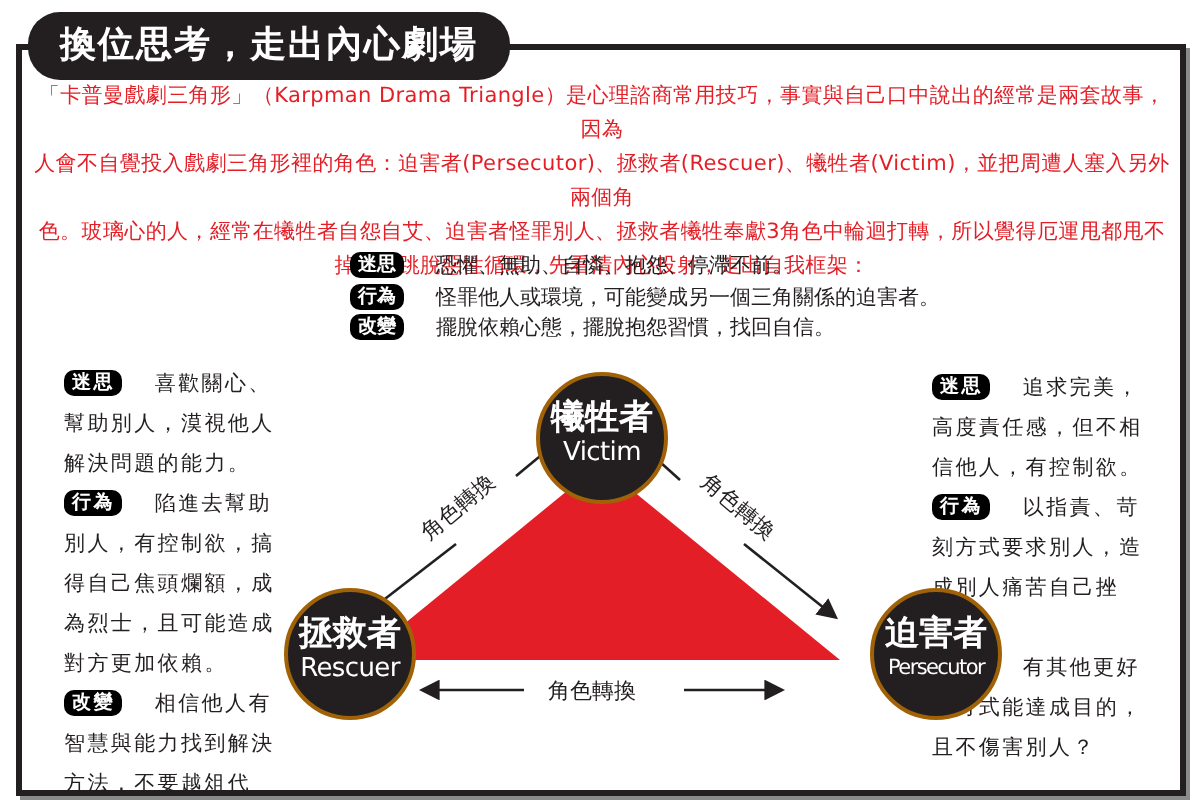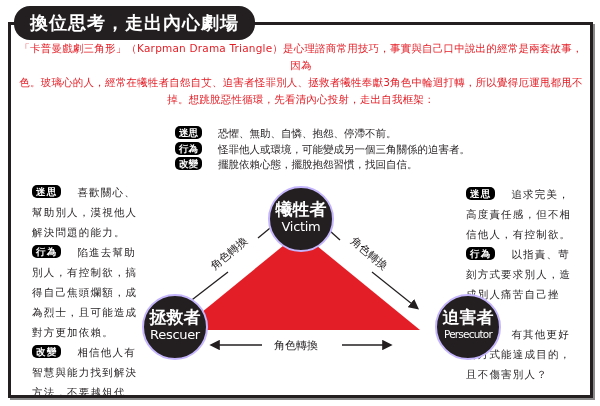--- a/index.html
+++ b/index.html
@@ -15,35 +15,36 @@
     .tag { display: inline-block; background: #000000; color: #fff; border-radius: 5px;
            font-size: 9.5px; font-weight: bold; padding: 0 4px; line-height: 13px;
            margin-right: 16px; vertical-align: 1px; text-align: right; }
     .victim-notes { position: absolute; left: 175px; top: 126px; font-size: 10.5px; line-height: 15.5px; }
     .victim-notes div { white-space: nowrap; }
     .side { position: absolute; font-size: 10.5px; line-height: 20px; letter-spacing: 1.2px; }
     .side.left { left: 32px; top: 182px; width: 110px; }
     .side.right { left: 466px; top: 184px; width: 112px; }
     .circle { position: absolute; width: 62px; height: 62px; border-radius: 50%;
               background: #231f20; color: #fff; text-align: center;
-              border: 2px solid #c4b5fd; }
+              border: 2px solid #a16207; }
     .circle .zh { font-size: 17px; line-height: 20px; margin-top: 11px; font-weight: bold; }
     .circle .en { font-size: 13px; line-height: 15px; letter-spacing: -0.3px; }
     .circle .en.small { font-size: 10.5px; letter-spacing: -0.8px; }
     svg.tri { position: absolute; left: 0; top: 0; }
     .swap { position: absolute; font-size: 11px; background: #fff; padding: 0 2px; white-space: nowrap; }
   </style>
 </head>
 <body>
 
 <div class="frame"></div>
 <div class="title-pill">換位思考，走出內心劇場</div>
 
 <div class="intro">
   <div>「卡普曼戲劇三角形」（Karpman Drama Triangle）是心理諮商常用技巧，事實與自己口中說出的經常是兩套故事，因為</div>
+  <div>人會不自覺投入戲劇三角形裡的角色：迫害者(Persecutor)、拯救者(Rescuer)、犧牲者(Victim)，並把周遭人塞入另外兩個角</div>
   <div>色。玻璃心的人，經常在犧牲者自怨自艾、迫害者怪罪別人、拯救者犧牲奉獻3角色中輪迴打轉，所以覺得厄運甩都甩不</div>
   <div>掉。想跳脫惡性循環，先看清內心投射，走出自我框架：</div>
 </div>
 
 <div class="victim-notes">
   <div><span class="tag">迷思</span><span>恐懼、無助、自憐、抱怨、停滯不前。</span></div>
   <div><span class="tag">行為</span><span>怪罪他人或環境，可能變成另一個三角關係的迫害者。</span></div>
   <div><span class="tag">改變</span><span>擺脫依賴心態，擺脫抱怨習慣，找回自信。</span></div>
 </div>
 

